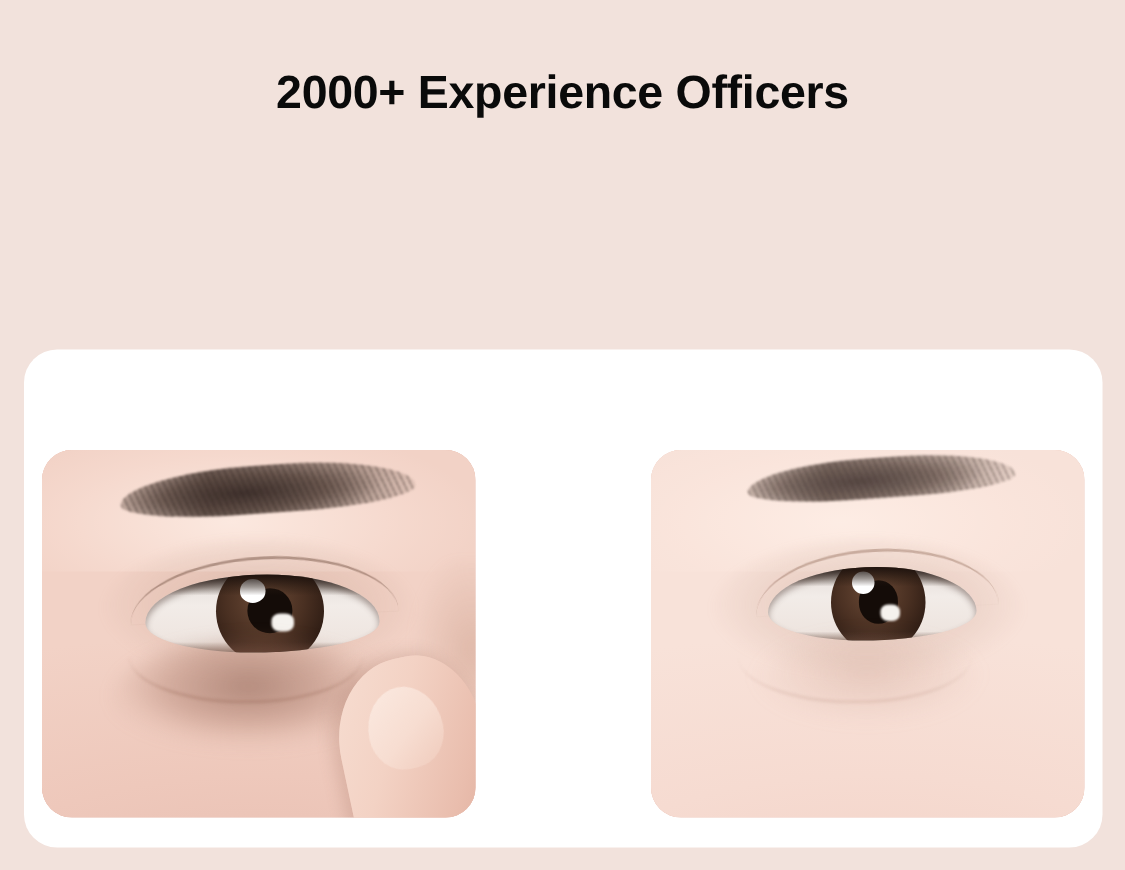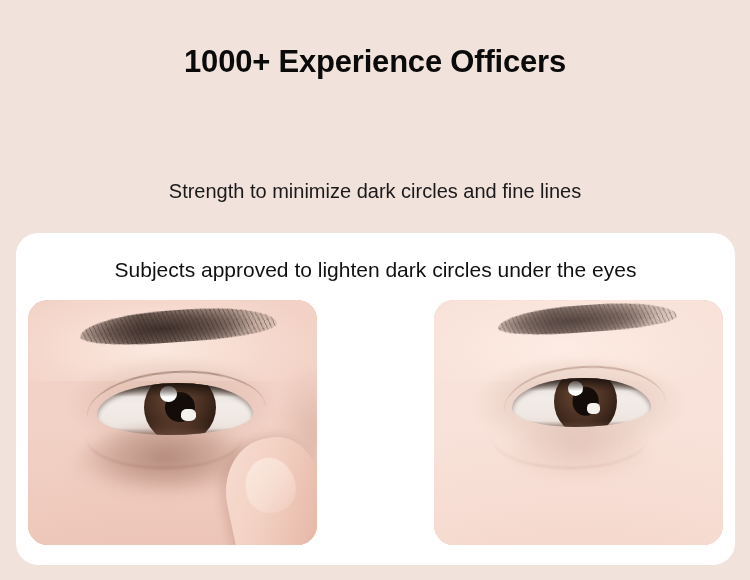--- a/index.html
+++ b/index.html
@@ -317,27 +317,25 @@
     height: 46%;
     border-radius: 50% 50% 45% 45% / 55% 55% 45% 45%;
     background: linear-gradient(140deg, #fbeae1 0%, #f7ddd1 55%, #efcabb 100%);
     filter: blur(0.5px);
   }
 </style>
 </head>
 <body>
 
 <div class="header">
-  <div class="headline-1">1000+ Experience Officers</div>
-  <div class="subtitle">Strength to minimize dark circles and fine lines</div>
+  <div class="headline-1">2000+ Experience Officers</div>
 </div>
 
 <div class="card">
 
-  <div class="card-title">Subjects approved to lighten dark circles under the eyes</div>
 
   <div class="photo photo-before">
     <div class="photo-inner">
       <div class="skin"></div>
       <div class="forehead"></div>
       <div class="brow">
         <div class="brow-hairs"></div>
       </div>
       <div class="socket"></div>
       <div class="crease"></div>

